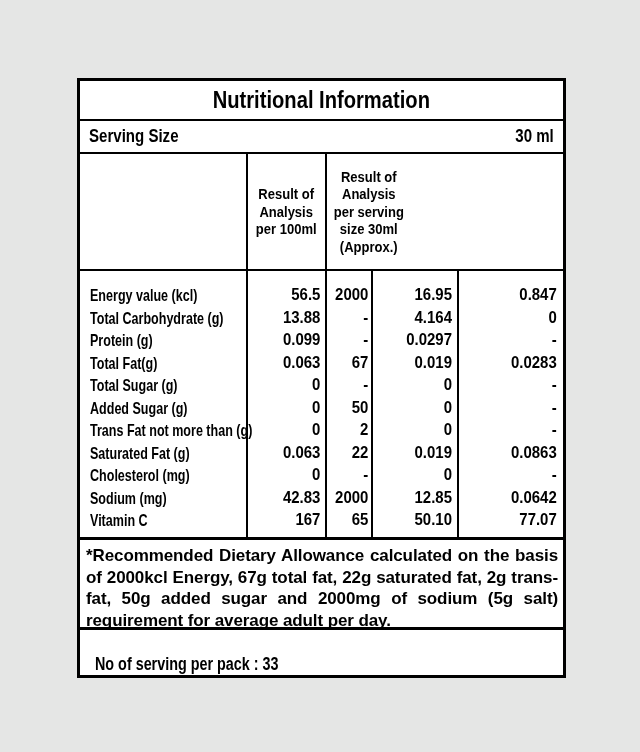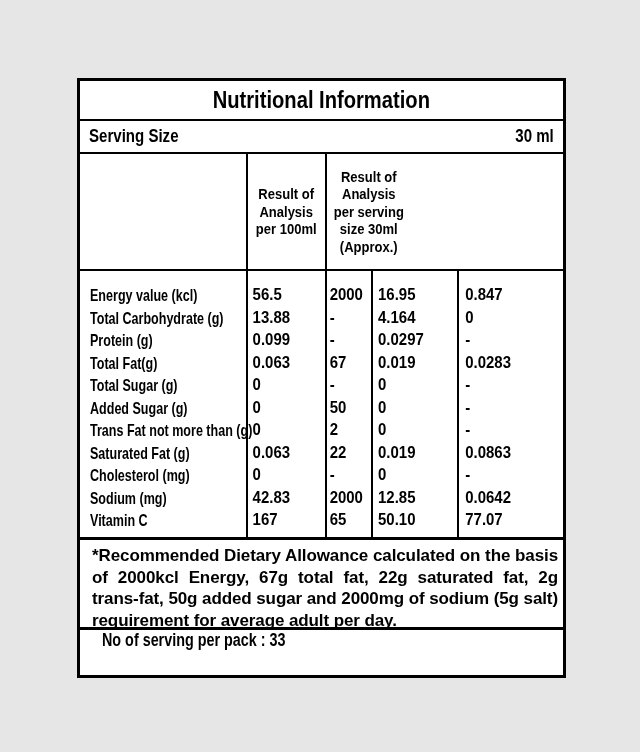--- a/index.html
+++ b/index.html
@@ -23,32 +23,32 @@
   .header-row{height:117px;border-bottom:2px solid #000;display:flex;}
   .body-row{height:269px;border-bottom:3px solid #000;display:flex;}
   .c1{width:166px;flex:0 0 166px;border-radius:6px;}
   .c2{width:79px;flex:0 0 79px;}
   .c3{width:46px;flex:0 0 46px;}
   .c4{width:86px;flex:0 0 86px;}
   .c5{flex:1 1 auto;}
   .vline{border-left:2px solid #000;}
   .hcell{box-sizing:border-box;display:flex;align-items:center;justify-content:center;text-align:center;}
   .htext{font-size:15.5px;line-height:17.4px;white-space:pre-line;transform:scaleX(0.84);transform-origin:50% 50%;}
-  .bcol{box-sizing:border-box;padding-top:13px;text-align:left;}
+  .bcol{box-sizing:border-box;padding-top:13px;text-align:right;}
   .bcol-label{text-align:left;padding-left:10px;}
   .bl{display:block;font-size:17px;line-height:22.5px;white-space:nowrap;
       transform:scaleX(0.88);transform-origin:50% 50%;}
   .bl.lbl{font-size:16.5px;transform:scaleX(0.76);transform-origin:0 50%;}
 
   
-  .footnote-row{height:90px;border-bottom:3px solid #000;padding:5px 5px 0 12px;}
+  .footnote-row{height:90px;border-bottom:3px solid #000;padding:5px 5px 0 6px;}
   .footnote{font-size:17px;line-height:21.6px;text-align:justify;letter-spacing:-0.1px;}
 
   
-  .pack-row{flex:1 1 auto;display:flex;align-items:flex-start;padding-left:22px;}
+  .pack-row{flex:1 1 auto;display:flex;align-items:flex-end;padding-left:15px;}
   .pack-text{font-size:17.5px;white-space:nowrap;transform:scaleX(0.82);transform-origin:0 50%;}
 </style>
 </head>
 <body>
 
 <div class="sheet">
   <div class="label">
 
     <div class="row title-row">
       <span class="title">Nutritional Information</span>

